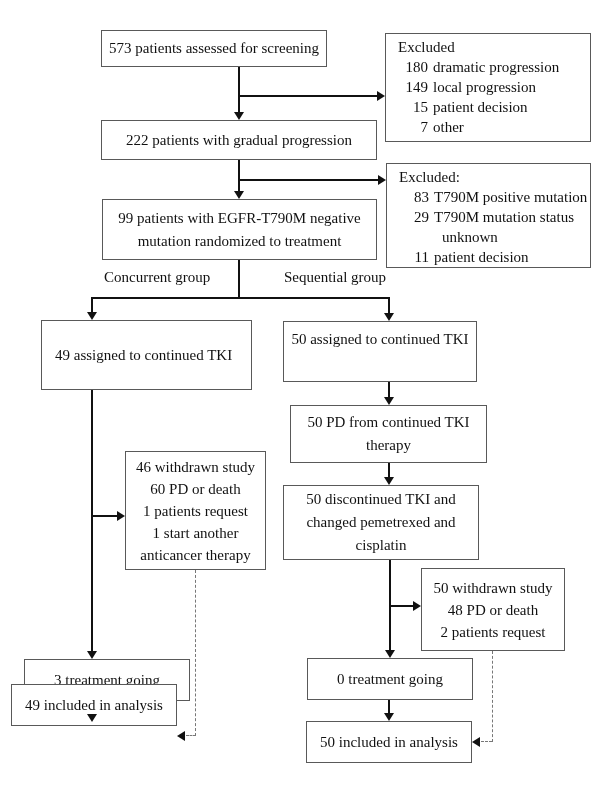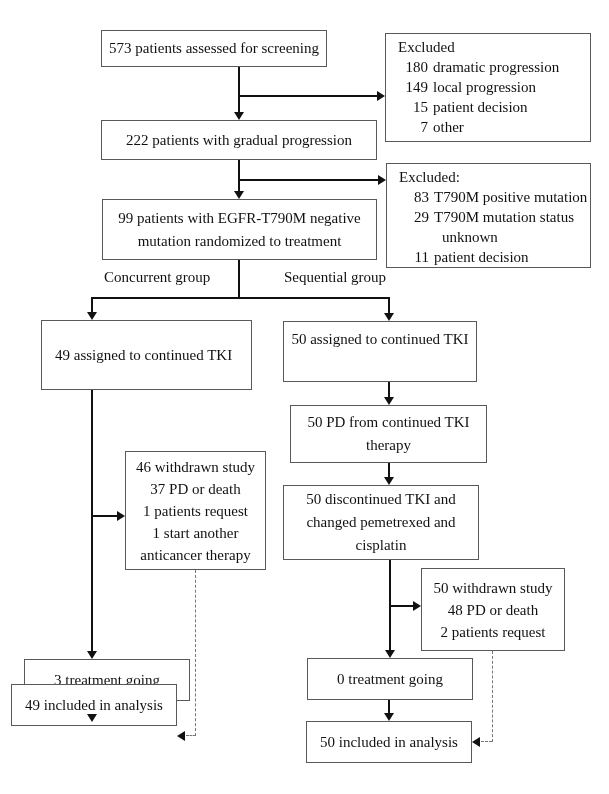--- a/index.html
+++ b/index.html
@@ -177,21 +177,21 @@
   </div>
 
   <div class="box" style="left:283px; top:485px; width:196px; height:75px;">
     <div class="line">50 discontinued TKI and</div>
     <div class="line">changed pemetrexed and</div>
     <div class="line">cisplatin</div>
   </div>
 
   <div class="box tight" style="left:125px; top:451px; width:141px; height:119px;">
     <div class="line">46 withdrawn study</div>
-    <div class="line">37 PD or death</div>
+    <div class="line">60 PD or death</div>
     <div class="line">1 patients request</div>
     <div class="line">1 start another</div>
     <div class="line">anticancer therapy</div>
   </div>
 
   <div class="box tight" style="left:421px; top:568px; width:144px; height:83px;">
     <div class="line">50 withdrawn study</div>
     <div class="line">48 PD or death</div>
     <div class="line">2 patients request</div>
   </div>

